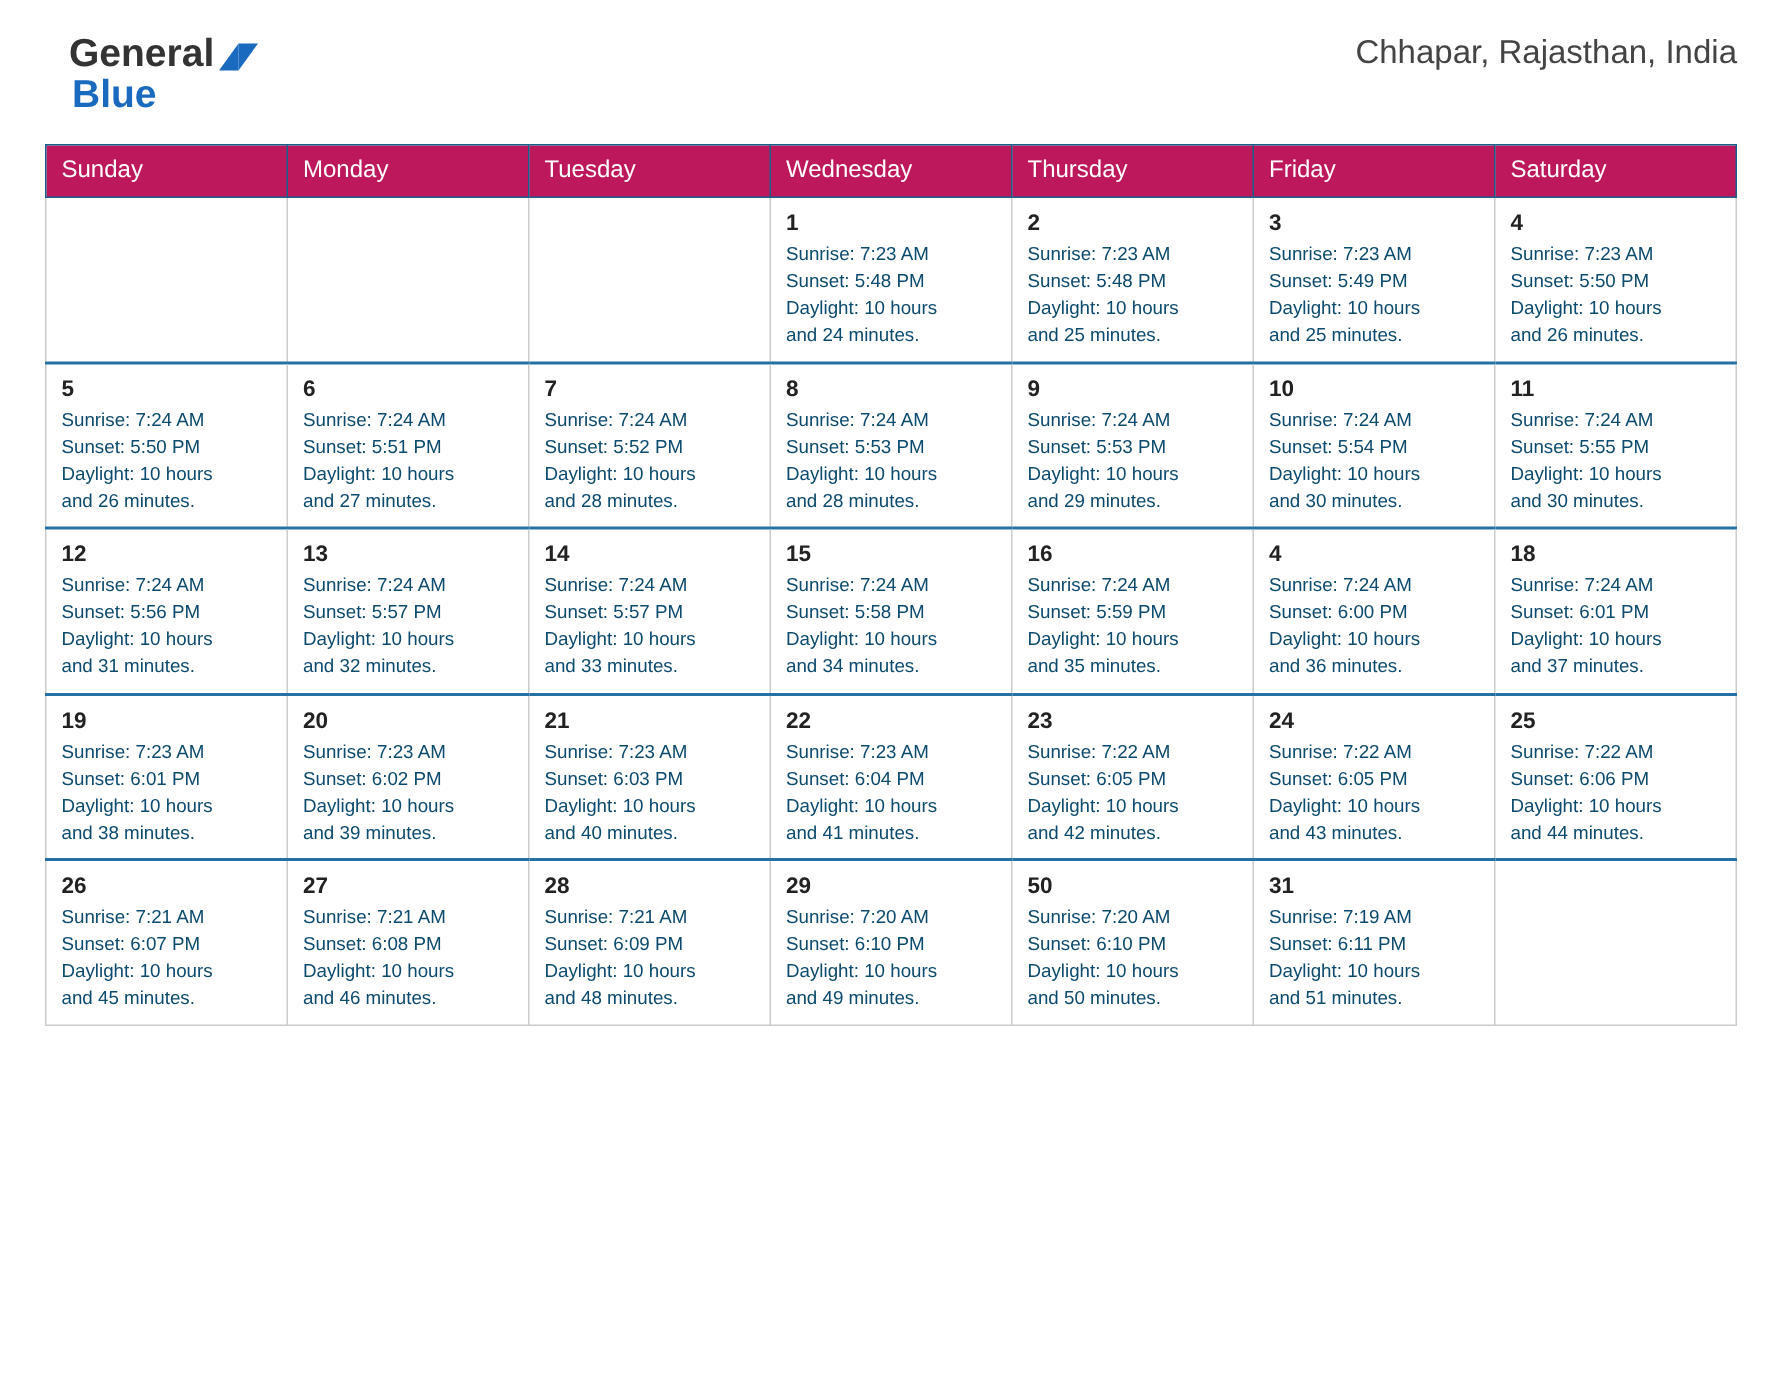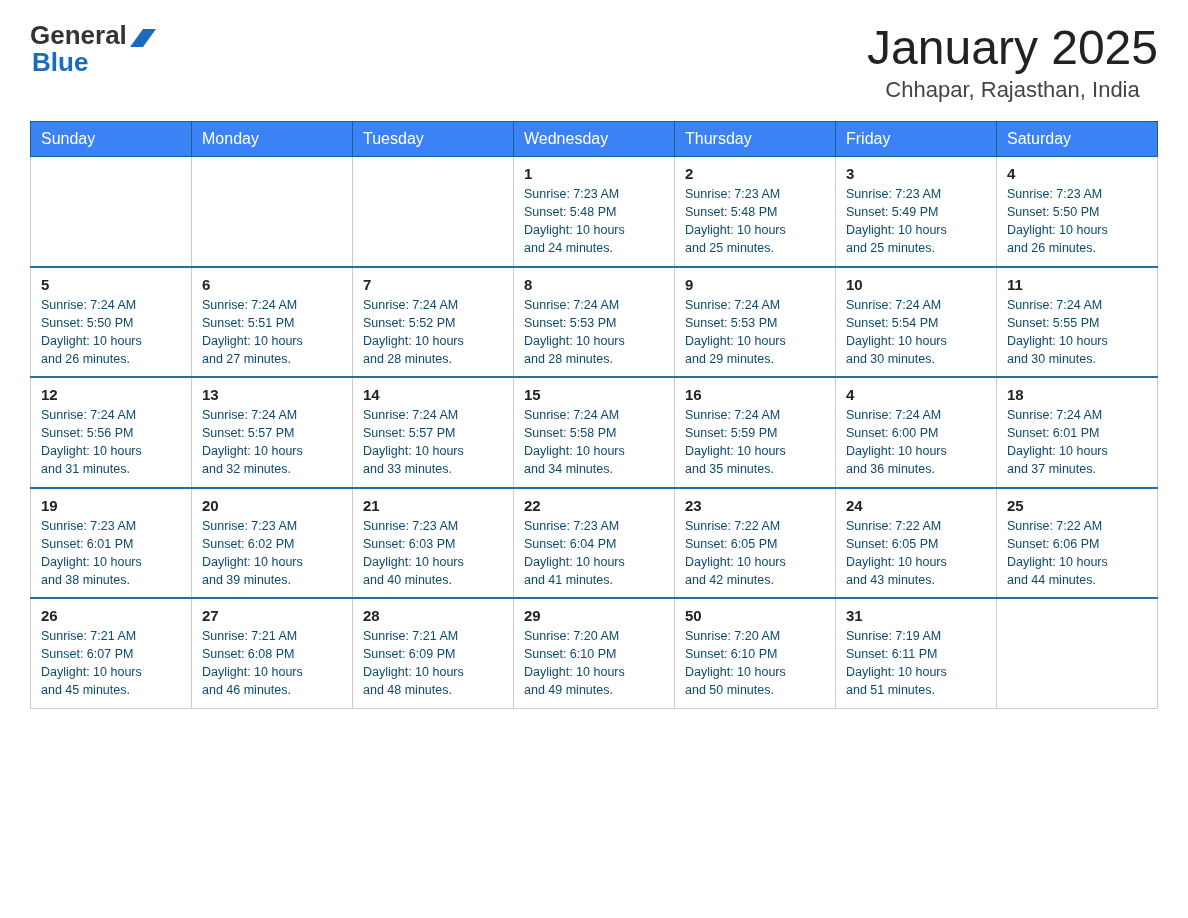--- a/index.html
+++ b/index.html
@@ -13,20 +13,21 @@
     .header {
       display: flex;
       justify-content: space-between;
       align-items: flex-start;
       margin-bottom: 18px;
     }
     .logo {
       display: flex;
       align-items: center;
       gap: 0;
+      margin-left: 16px;
     }
     .title-area {
       text-align: right;
     }
     .month-title {
       font-size: 48px;
       font-weight: normal;
       color: #222;
     }
     .location-title {
@@ -34,21 +35,21 @@
       color: #444;
       margin-top: 2px;
       text-align: center;
     }
     .calendar-table {
       width: 100%;
       border-collapse: collapse;
       border: 1px solid #aaa;
     }
     .calendar-table th {
-      background-color: #3b82f6;
+      background-color: #be185d;
       color: #fff;
       text-align: left;
       padding: 8px 10px;
       font-size: 16px;
       font-weight: normal;
       border: 1px solid #1a5f8a;
     }
     .calendar-table td {
       vertical-align: top;
       padding: 8px 10px;
@@ -89,21 +90,20 @@
           <div style="width:0;height:0;border-left:13px solid transparent;border-bottom:18px solid #1a6bbf;"></div>
           <div style="width:0;height:0;border-right:13px solid transparent;border-top:18px solid #1a6bbf;"></div>
         </div>
       </div>
       <div style="margin-top:-4px;margin-left:2px;">
         <span style="font-size:26px;font-weight:bold;color:#1a6bbf;text-align:right;">Blue</span>
       </div>
     </div>
   </div>
   <div class="title-area">
-    <div class="month-title">January 2025</div>
     <div class="location-title">Chhapar, Rajasthan, India</div>
   </div>
 </div>
 
 <table class="calendar-table">
   <thead>
     <tr>
       <th>Sunday</th>
       <th>Monday</th>
       <th>Tuesday</th>

